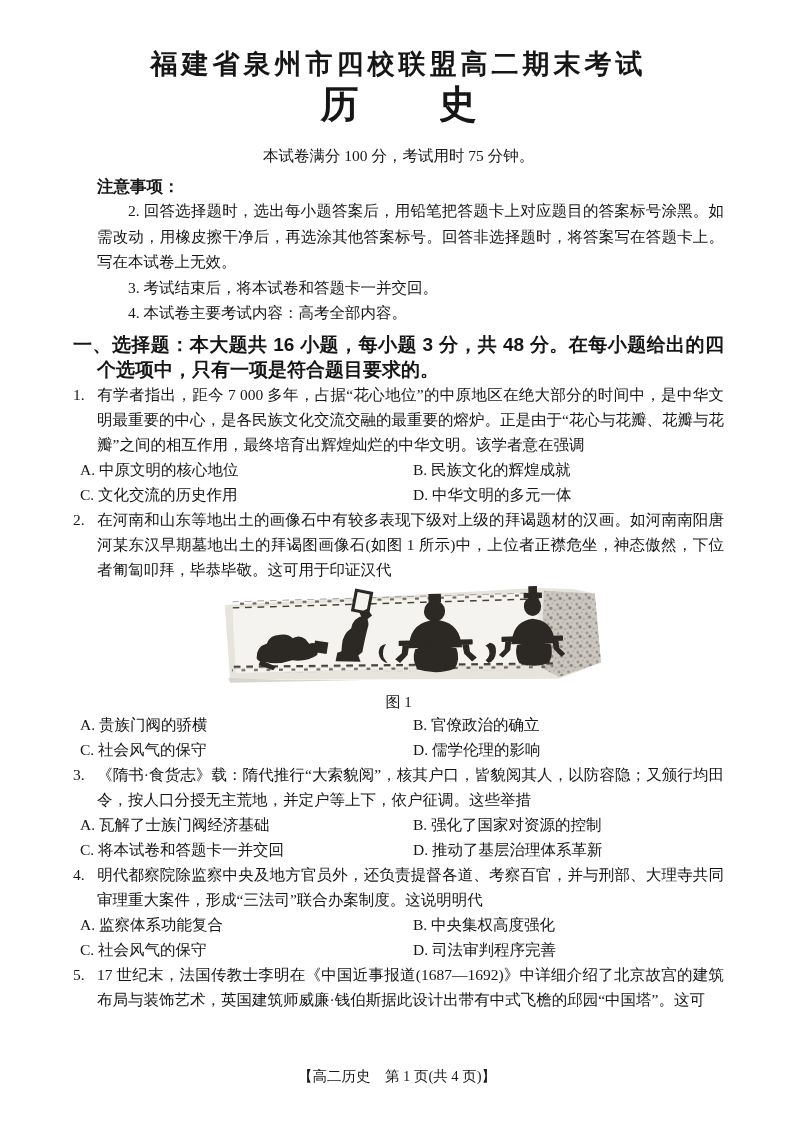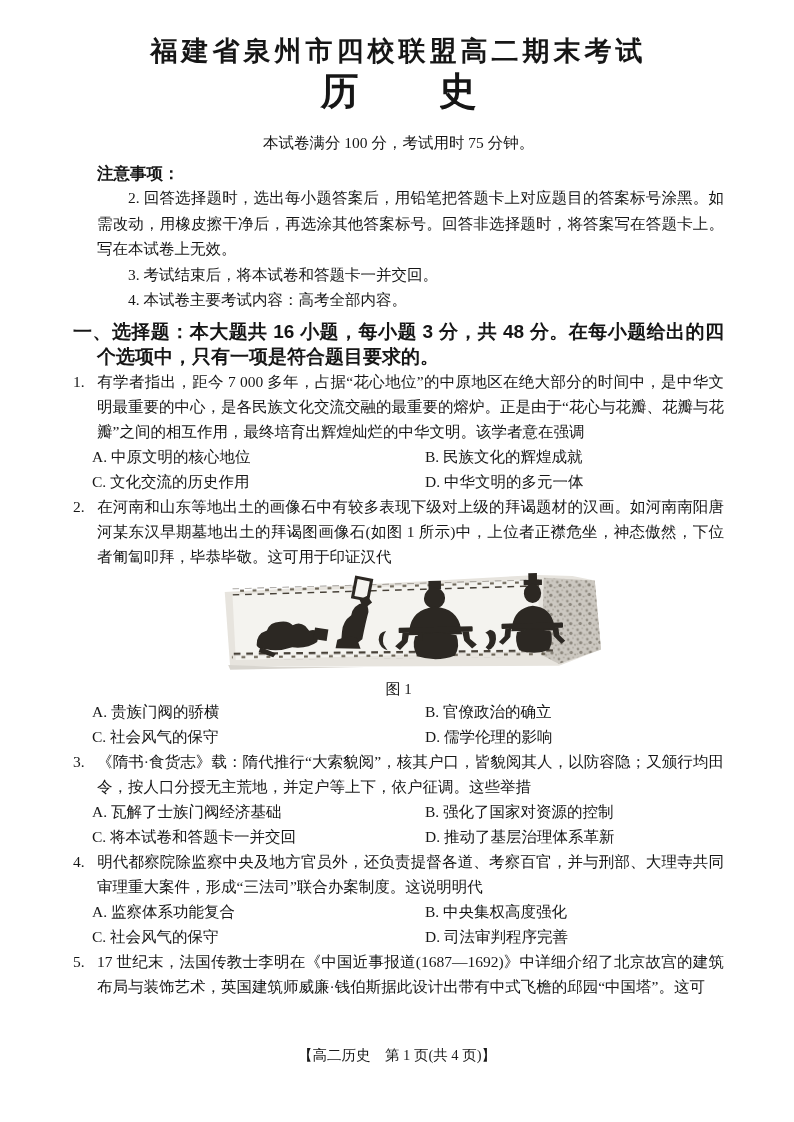--- a/index.html
+++ b/index.html
@@ -1,21 +1,21 @@
 <!DOCTYPE html>
 <html lang="zh"><head>
 <meta charset="utf-8">
 <style>
   html,body { margin:0; padding:0; background:#ffffff; }
   .page {
     position:relative; width:794px; height:1122px; overflow:hidden;
     margin:0 auto; background:#ffffff; color:#161616;
     font-family:"Liberation Serif", serif;
   }
-  .main { padding:37px 70px 0 73px; }
+  .main { padding:50px 70px 0 73px; }
 
   .exam-title {
     margin:0; text-align:center;
     font-family:"Liberation Sans", sans-serif;
     font-weight:700; font-size:27px; line-height:28px; letter-spacing:4px;
   }
   .subject {
     margin-top:4px; text-align:center;
     font-family:"Liberation Sans", sans-serif;
     font-weight:700; font-size:38px; line-height:44px;
@@ -41,34 +41,34 @@
   }
 
   .question { margin:0; }
   .stem {
     margin:0; font-size:15.5px; line-height:25px;
     padding-left:24px; text-indent:-24px; text-align:justify;
   }
   .qnum { display:inline-block; width:24px; text-indent:0; }
 
   .options {
-    margin-left:19px; display:grid; grid-template-columns:333px 1fr;
+    margin-left:7px; display:grid; grid-template-columns:333px 1fr;
     font-size:15.5px; line-height:25px;
   }
   .option { white-space:nowrap; }
 
   .figure-block { text-align:center; margin:4px 0 0 0; }
   .relief {
     display:inline-block; width:384px; height:100px;
     transform:rotate(-1.2deg) translateX(12px);
   }
   .figure-caption { font-size:15px; line-height:20px; margin-top:2px; text-align:center; }
 
   .page-footer {
-    position:absolute; left:0; right:0; bottom:57px;
+    position:absolute; left:0; right:0; bottom:36px;
     text-align:center; font-size:14.5px; line-height:20px; color:#1b1b1b;
   }
 </style>
 </head>
 <body>
 
 <div class="page">
   <div class="main">
 
     <h1 class="exam-title">福建省泉州市四校联盟高二期末考试</h1>

